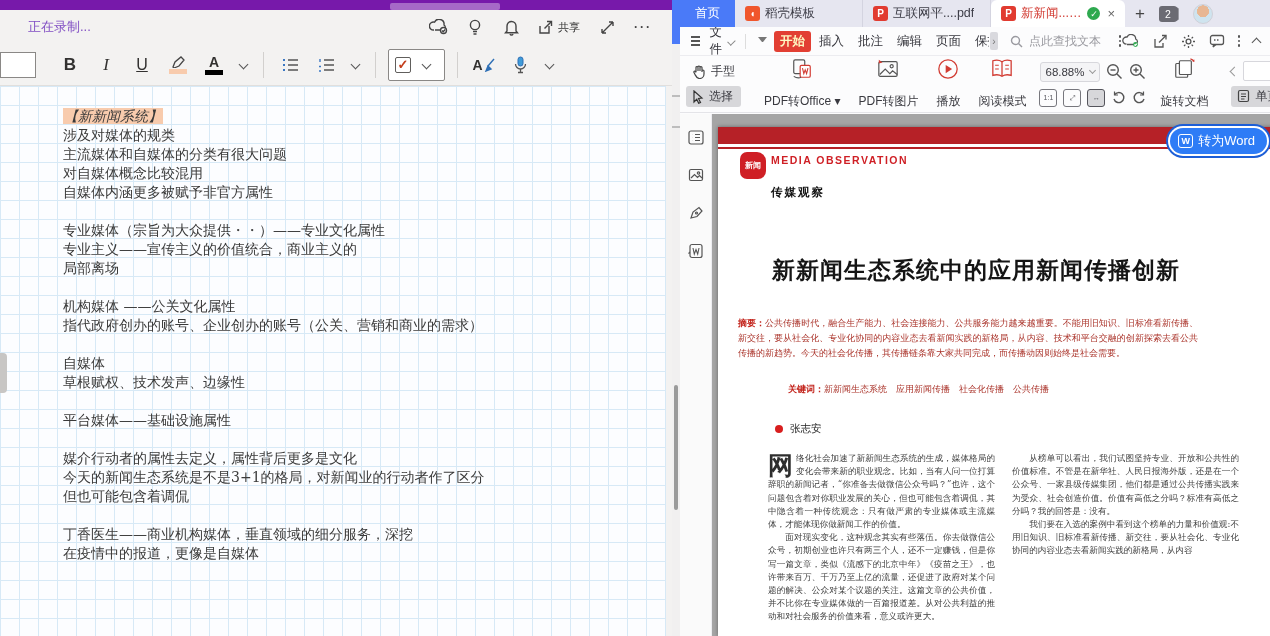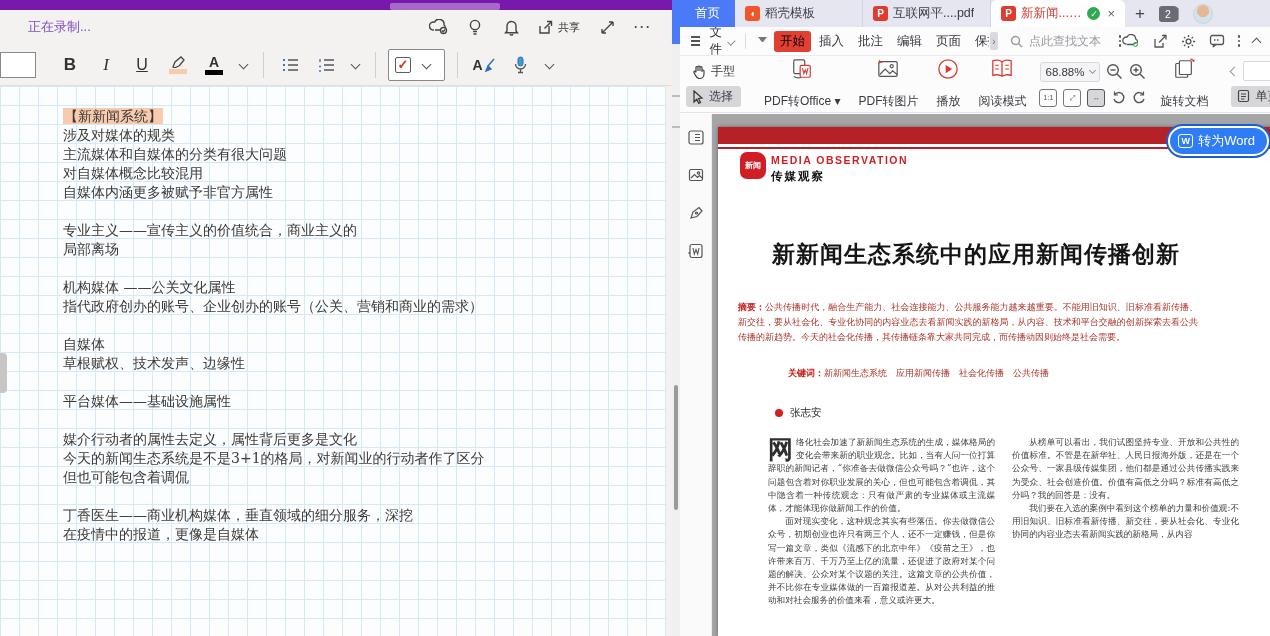--- a/index.html
+++ b/index.html
@@ -28,21 +28,21 @@
   .bar-black { width:18px; height:5px; background:#000; margin-top:1px; }
   .chev { width:7px; height:7px; border-right:1.6px solid #555; border-bottom:1.6px solid #555; transform:rotate(45deg); margin:0 8px; display:inline-block; }
   .vsep { width:1px; height:26px; background:#d2d0ce; margin:0 8px; }
   .todo-btn { display:flex; align-items:center; border:1px solid #8a8886; background:#fff; height:32px; padding:0 6px; border-radius:2px; margin:0 4px; }
   .todo-box { width:16px; height:16px; border:1.5px solid #605e5c; border-radius:2px; display:flex; align-items:center; justify-content:center; color:#c43e1c; font-size:13px; font-weight:bold; }
   .nt-canvas { position:absolute; left:0; top:86px; width:666px; height:550px; overflow:hidden; cursor:text;
     background-color:#fcfdff;
     background-image:linear-gradient(#d7e9f6 1px, transparent 1px), linear-gradient(90deg,#d7e9f6 1px, transparent 1px);
     background-size:19px 19px; padding:21px 0 0 63px; }
   .nline { height:19px; line-height:19px; font-size:14px; color:#3a3a3a; white-space:nowrap; font-family:"DejaVu Serif","Liberation Serif",serif; }
-  .nline .hl { background:#f8cbad; padding:0 1px; }
+  .nline .hl { background:#f8cbad; padding:0 1px;font-style:italic; }
   .nt-handle { position:absolute; left:0; top:353px; width:7px; height:40px; background:#c8c6c4; border-radius:0 4px 4px 0; }
 
   
   .gutter { position:absolute; left:672px; top:0; width:8px; height:636px; background:#f1f0f0; }
   .gutter .cap { position:absolute; left:0; top:0; width:8px; height:44px; background:#4a7af8; }
   .gutter .mark1 { position:absolute; left:0; top:95px; width:8px; height:2px; background:#bdbdbd; }
   .gutter .mark2 { position:absolute; left:0; top:126px; width:8px; height:2px; background:#bdbdbd; }
   .gutter .thumb { position:absolute; left:2px; top:385px; width:4px; height:125px; background:#9a9a9a; border-radius:2px; }
 
   
@@ -62,21 +62,21 @@
   .win-count { align-self:center; width:18px; height:16px; background:#6b6b73; color:#fff; border-radius:3px; font-size:10.5px; display:flex; align-items:center; justify-content:center; margin-left:4px; box-shadow:2px 0 0 -1px #6b6b73, 4px 0 0 -2px #9a9aa2; }
   .avatar { align-self:center; width:20px; height:20px; border-radius:50%; margin-left:16px; background:radial-gradient(circle at 50% 35%, #e8b793 0 40%, #cfe4ef 41% 100%); border:1px solid #d0d0d8; }
 
   .wps-menubar { height:29px; display:flex; align-items:center; background:#fcfcfd; border-bottom:1px solid #ececf0; padding:0 6px; font-size:12.5px; color:#35353c; }
   .hamburger { width:14px; display:flex; flex-direction:column; gap:2.5px; margin:0 5px; }
   .hamburger i { height:1.5px; background:#555; display:block; }
   .menu-file { display:flex; align-items:center; gap:4px; padding:0 4px; }
   .msep { width:1px; height:15px; background:#ddd; margin:0 7px; }
   .collapse-flag { width:9px; height:9px; border-left:4px solid transparent; border-right:4px solid transparent; border-top:5px solid #777; margin:0 6px; }
   .menu-item { padding:2px 6px; margin:0 1px; border-radius:3px; white-space:nowrap; }
-  .menu-start { background:#e23f33; color:#000000; font-weight:normal; }
+  .menu-start { background:#e23f33; color:#fef9c3; font-weight:bold; }
   .menu-protect { width:24px; overflow:hidden; }
   .scroll-more { width:12px; height:18px; background:#d9d9de; color:#777; font-size:10px; display:flex; align-items:center; justify-content:center; border-radius:2px; }
   .searchbox { display:flex; align-items:center; gap:6px; margin-left:12px; color:#9a9aa0; }
   .searchbox input { border:none; outline:none; background:transparent; font-size:12px; width:84px; color:#444; }
   .searchbox input::placeholder { color:#9a9aa0; }
   .mb-right { margin-left:auto; display:flex; align-items:center; gap:13px; padding-right:4px; color:#555; }
   .dots-v { display:flex; flex-direction:column; gap:2px; }
   .dots-v i { width:2.5px; height:2.5px; background:#555; border-radius:50%; }
   .chev-up { width:7px; height:7px; border-left:1.6px solid #555; border-top:1.6px solid #555; transform:rotate(45deg); margin-top:3px; }
 
@@ -98,21 +98,21 @@
   .wps-content { position:absolute; left:0; top:114px; width:590px; height:522px; display:flex; }
   .wps-sidebar { width:32px; background:#fafafa; border-right:1px solid #ececf0; display:flex; flex-direction:column; align-items:center; gap:20px; padding-top:14px; }
   .sb-ico { width:18px; height:18px; display:flex; align-items:center; justify-content:center; }
   .wps-canvas { position:relative; flex:1; background:#a5a5a5; overflow:hidden; }
   .pdf-page { position:absolute; left:6px; top:13px; width:600px; height:509px; background:#fff; box-shadow:0 0 4px rgba(0,0,0,.4); overflow:hidden; }
   .pg-banner { height:17px; background:#b62127; }
   .pg-redline { height:2px; background:#b62127; margin-top:3px; }
   .pg-logo { display:flex; align-items:flex-start; gap:5px; padding:3px 0 0 22px; }
   .seal { width:26px; height:27px; background:#cf1f25; border-radius:7px 9px 8px 7px; color:#fff; font-size:8px; line-height:1.1; display:flex; align-items:center; justify-content:center; text-align:center; font-weight:bold; font-family:"DejaVu Serif",serif; }
   .jr-en { color:#cf1f25; font-weight:bold; font-size:10.5px; letter-spacing:1.5px; margin-top:2px; }
-  .jr-cn { color:#111; font-weight:bold; font-size:11.5px; letter-spacing:2px; margin-top:3px; }
+  .jr-cn { color:#111; font-weight:bold; font-size:11.5px; letter-spacing:2px; margin-top:19px; }
   .pg-title { font-size:23px; font-weight:bold; color:#151515; margin:55px 0 0 54px; letter-spacing:1px; white-space:nowrap; }
   .pg-abstract { margin:30px 120px 0 20px; font-size:9px; line-height:15px; color:#ab352c; text-align:justify; font-family:"DejaVu Serif",serif; }
   .pg-abstract .lbl { font-weight:bold; color:#c3241c; }
   .pg-keywords { margin:22px 0 0 70px; font-size:9px; color:#ab352c; font-family:"DejaVu Serif",serif; }
   .pg-keywords .lbl { font-weight:bold; color:#c3241c; }
   .pg-author { display:flex; align-items:center; gap:7px; margin:26px 0 0 57px; font-size:10.5px; color:#222; }
   .pg-author .dot { width:8px; height:8px; border-radius:50%; background:#d81e1e; }
   .pg-cols { display:flex; gap:17px; margin:16px 0 0 50px; width:472px; }
   .pcol { width:227px; font-size:8.6px; line-height:13.2px; color:#3f3f3f; text-align:justify; font-family:"DejaVu Serif","Liberation Serif",serif; }
   .pcol p { text-indent:2em; }
@@ -238,20 +238,21 @@
       <span class="chev"></span>
     </div>
 
     <div class="nt-canvas">
       <div class="nline"><span class="hl">【新新闻系统】</span></div>
       <div class="nline">涉及对媒体的规类</div>
       <div class="nline">主流媒体和自媒体的分类有很大问题</div>
       <div class="nline">对自媒体概念比较混用</div>
       <div class="nline">自媒体内涵更多被赋予非官方属性</div>
       <div class="nline"></div>
+      <div class="nline">专业媒体（宗旨为大众提供・・）——专业文化属性</div>
       <div class="nline">专业主义——宣传主义的价值统合，商业主义的</div>
       <div class="nline">局部离场</div>
       <div class="nline"></div>
       <div class="nline">机构媒体 ——公关文化属性</div>
       <div class="nline">指代政府创办的账号、企业创办的账号（公关、营销和商业的需求）</div>
       <div class="nline"></div>
       <div class="nline">自媒体</div>
       <div class="nline">草根赋权、技术发声、边缘性</div>
       <div class="nline"></div>
       <div class="nline">平台媒体——基础设施属性</div>

